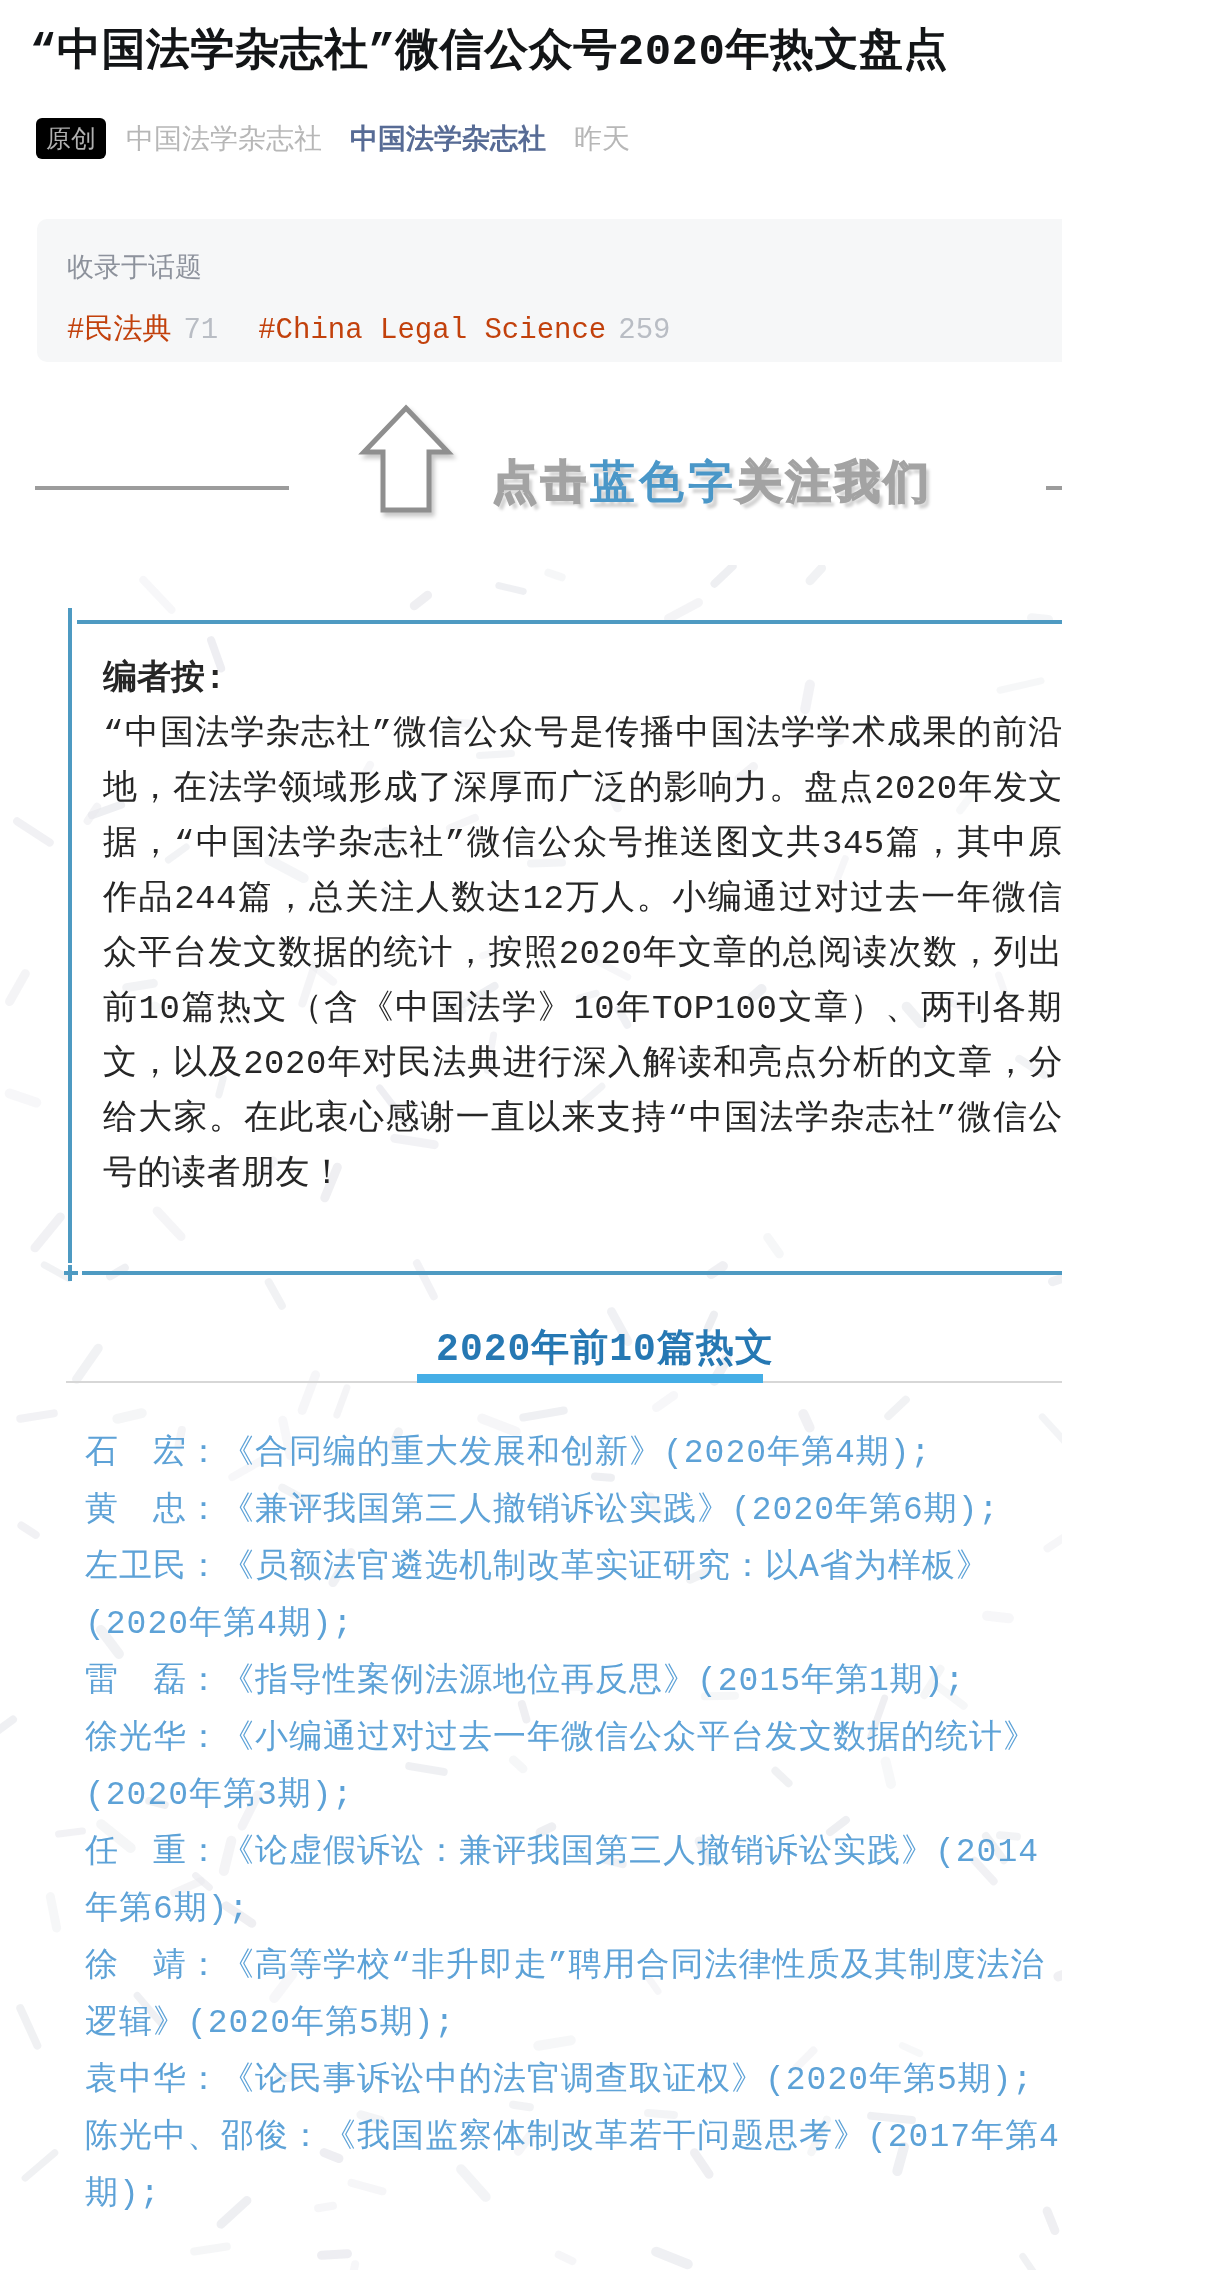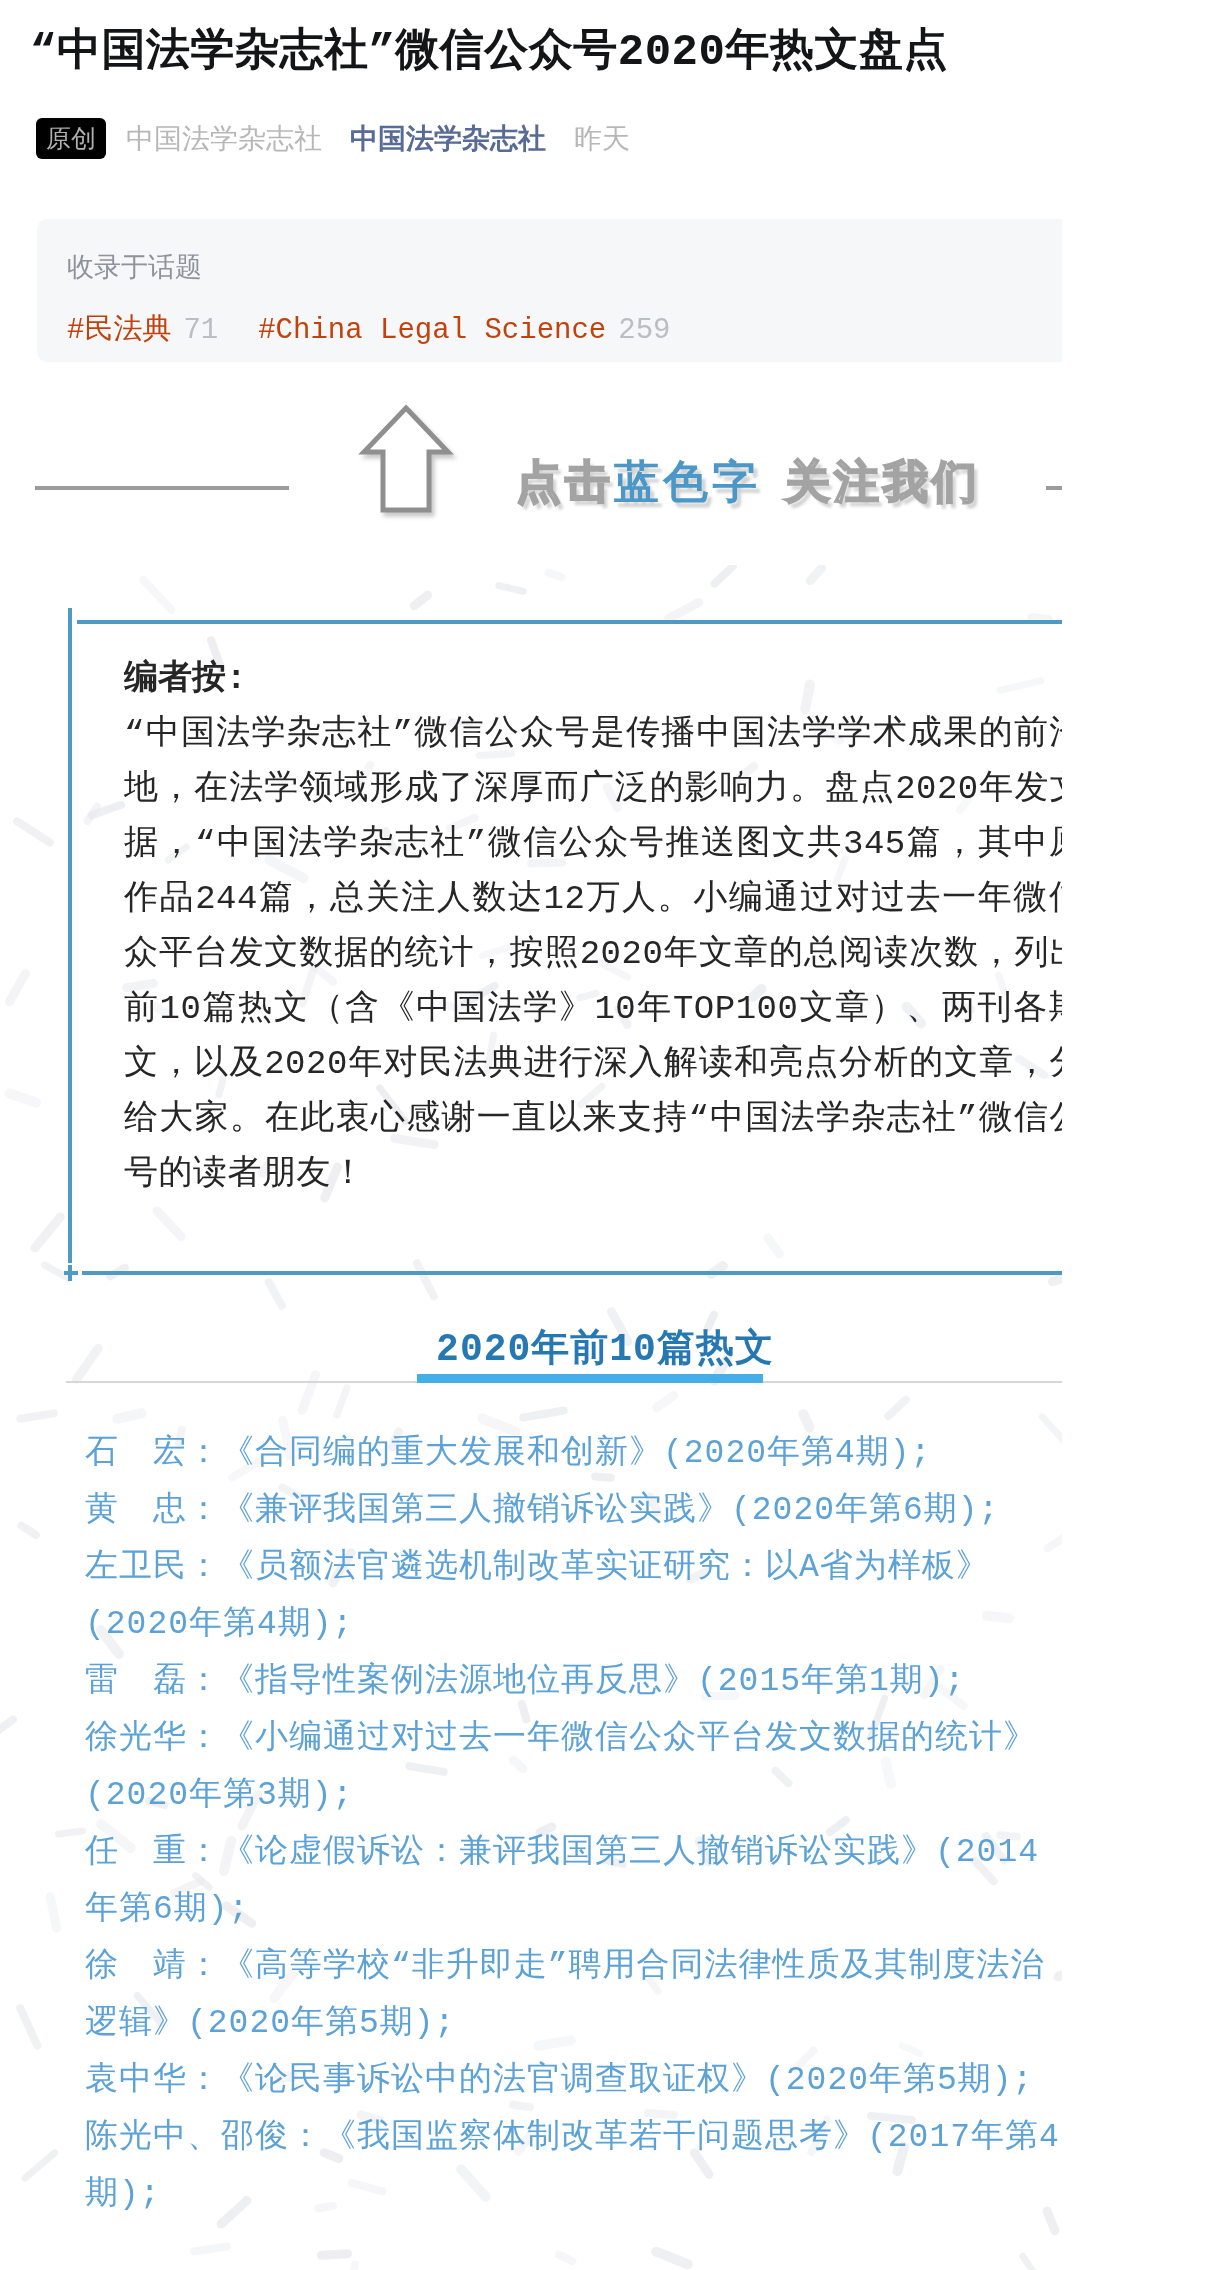--- a/index.html
+++ b/index.html
@@ -35,33 +35,32 @@
   .banner-line.left{left:35px;width:254px;}
   .banner-line.right{left:1046px;width:164px;}
   .arrow-wrap{position:absolute;left:358px;top:404px;filter:drop-shadow(3px 4px 2px rgba(0,0,0,.22));}
   .banner-text{
     position:absolute;left:492px;top:452px;font-size:45px;font-weight:700;letter-spacing:4px;
     white-space:nowrap;
   }
   .banner-text .hollow{
     color:#ffffff;-webkit-text-stroke:2px #a3a3a3;
     text-shadow:4px 5px 3px rgba(0,0,0,.18);
-    margin-left:24px;
   }
   .banner-text .blue{
     color:#4a97c8;text-shadow:4px 5px 3px rgba(0,0,0,.18);
   }
   
   .pattern{position:absolute;left:0;top:565px;width:1210px;height:1705px;overflow:hidden;}
   .dash{position:absolute;background:#e9eaee;border-radius:6px;}
   .content-layer{position:absolute;left:0;top:0;width:1210px;height:2270px;}
   
   .frame{position:absolute;left:64px;top:598px;}
   .frame line{stroke:#4e9ac2;stroke-width:4;}
-  .editor-note{position:absolute;left:124px;top:652px;width:995px;color:#262626;}
+  .editor-note{position:absolute;left:103px;top:652px;width:995px;color:#262626;}
   .editor-label{font-size:34px;line-height:55px;font-weight:700;}
   .editor-body{
     font-size:34px;line-height:55px;text-align:justify;text-justify:inter-ideograph;
     margin:0;letter-spacing:.5px;
   }
   
   .section-title{
     position:absolute;left:0;top:1322px;width:1210px;text-align:center;
     font-size:38px;font-weight:700;color:#2678b3;letter-spacing:1px;
   }

